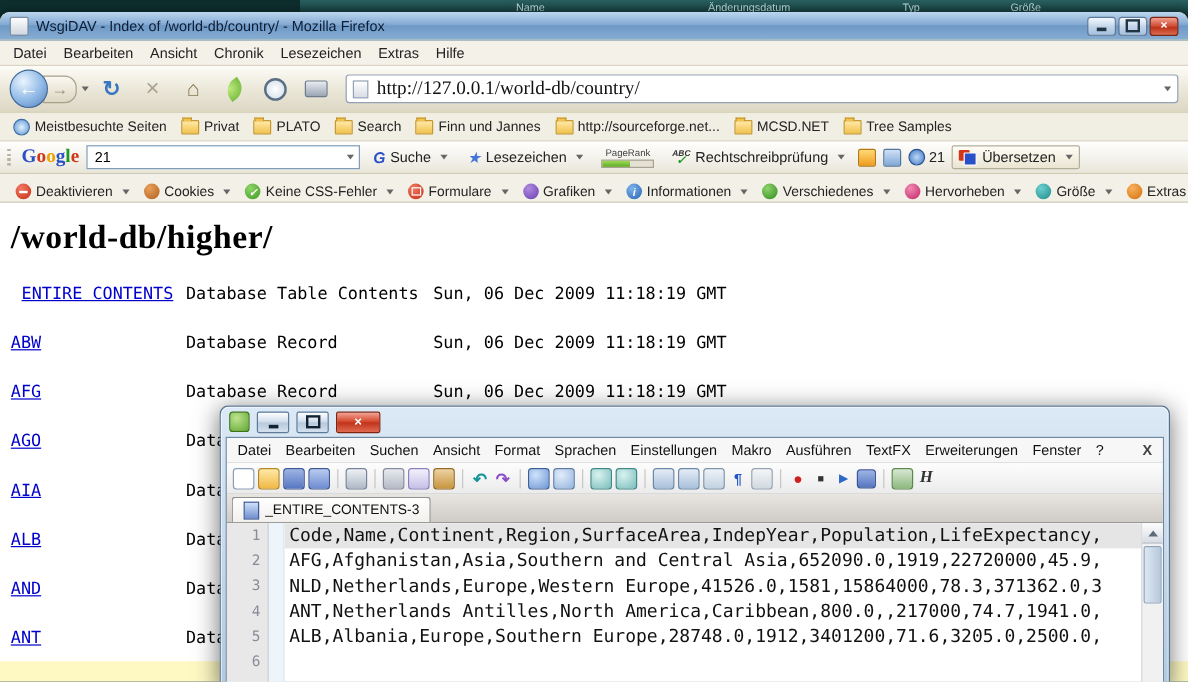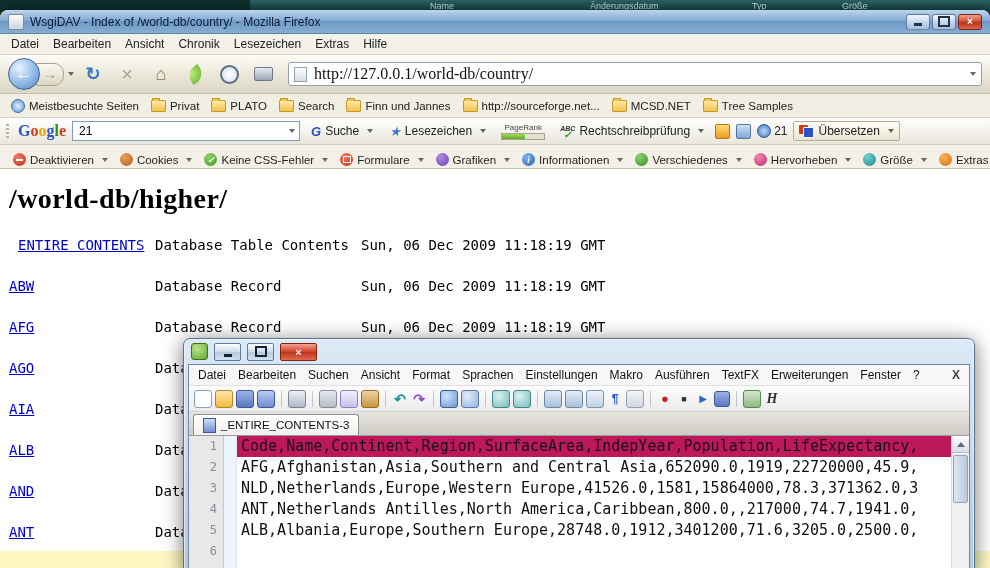--- a/index.html
+++ b/index.html
@@ -144,21 +144,21 @@
   .ti-html{color:#333;font-family:"Liberation Serif",serif;font-style:italic;font-weight:bold;font-size:14px;}
   .npp-tabstrip{height:23px;background:linear-gradient(#e8e5e0,#cfccc6);border-bottom:1px solid #9a9a9a;display:flex;align-items:flex-end;padding:0 4px;}
   .npp-tab{height:20px;background:linear-gradient(#ffffff,#f1f0ed);border:1px solid #8f8f8f;border-bottom:none;border-radius:3px 3px 0 0;display:flex;align-items:center;gap:5px;padding:0 9px;font-size:11.5px;color:#111;}
   .tab-doc{width:11px;height:13px;background:linear-gradient(#cfe0f8,#6f8fd0);border:1px solid #3c5899;}
   .npp-editor{position:relative;background:#fff;height:137px;font-family:"DejaVu Sans Mono",monospace;}
   .gutter{position:absolute;left:0;top:0;bottom:0;width:34px;background:#e8e8e8;border-right:1px solid #c9c9c9;}
   .gutter div{height:21px;line-height:21px;text-align:right;padding-right:6px;font-size:12px;color:#8a8a9a;}
   .marginstrip{position:absolute;left:35px;top:0;bottom:0;width:12px;background:#eef4fb;border-right:1px solid #dfe6ee;}
   .lines{position:absolute;left:48px;right:17px;top:0;bottom:0;overflow:hidden;}
   .cl{height:21px;line-height:21px;white-space:pre;font-size:15px;color:#111;padding-left:4px;}
-  .cl.cur{background:#be185d;}
+  .cl.cur{background:#e5e5e5;}
   .npp-scroll{position:absolute;right:0;top:0;bottom:0;width:17px;background:#f1f1f1;border-left:1px solid #d7d7d7;}
   .sb-btn{height:16px;background:linear-gradient(#fdfdfd,#d8dde4);border-bottom:1px solid #b4bac2;display:flex;align-items:center;justify-content:center;}
   .sb-btn i{width:0;height:0;border-left:4px solid transparent;border-right:4px solid transparent;border-bottom:5px solid #5c6a7a;display:block;}
   .sb-thumb{margin:2px auto 0;width:13px;height:46px;background:linear-gradient(90deg,#dde7f2,#b8c9dd);border:1px solid #8fa5bd;border-radius:2px;}
 </style>
 </head>
 <body>
 
 <div class="screen">
 

